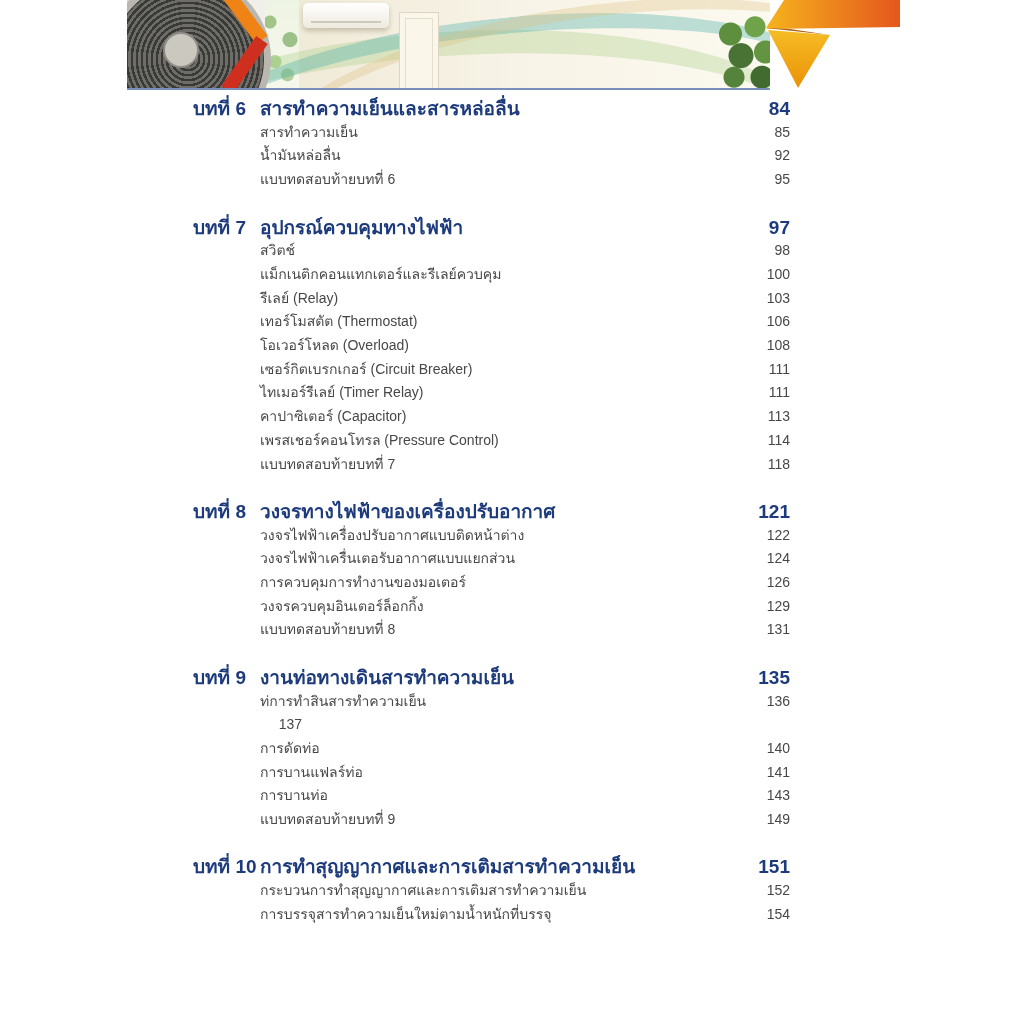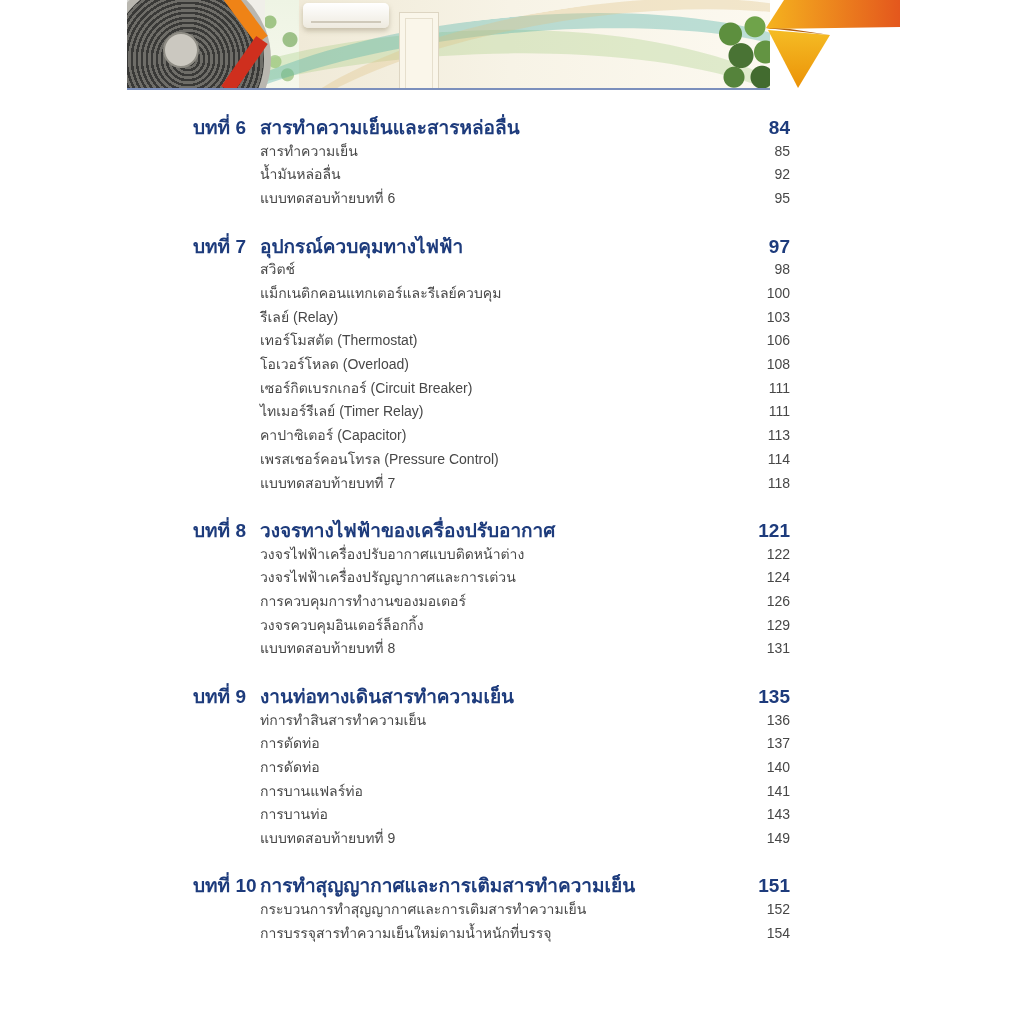--- a/index.html
+++ b/index.html
@@ -52,21 +52,21 @@
     background:
       radial-gradient(circle at 25% 25%,#5d8f3e 0 11px,transparent 12px),
       radial-gradient(circle at 60% 15%,#6fa34a 0 10px,transparent 11px),
       radial-gradient(circle at 40% 55%,#497334 0 12px,transparent 13px),
       radial-gradient(circle at 75% 50%,#639442 0 11px,transparent 12px),
       radial-gradient(circle at 30% 85%,#55833b 0 10px,transparent 11px),
       radial-gradient(circle at 70% 85%,#426b2f 0 11px,transparent 12px);}
   .chevron-svg{position:absolute;left:88px;top:0;width:60px;height:92px;}
   .arrow-svg{position:absolute;left:756px;top:0;width:150px;height:92px;}
   
-  .toc{position:absolute;left:193px;top:116px;width:597px;}
+  .toc{position:absolute;left:193px;top:97px;width:597px;}
   .block{margin-bottom:23.7px;}
   .row{display:flex;align-items:baseline;line-height:23.7px;}
   .lbl{flex:none;width:67px;white-space:nowrap;}
   .ttl{flex:1;white-space:nowrap;}
   .pg{flex:none;min-width:42px;text-align:right;}
   .chapter-row{font-size:19px;font-weight:bold;color:var(--chapter-text,#1d3b7c);}
   .item-row{font-size:14px;color:var(--item-text,#474747);}
 </style>
 </head>
 <body>
@@ -213,21 +213,21 @@
     </div>
     <div>
   <div class="row item-row">
     <span class="lbl"></span>
     <span class="ttl">วงจรไฟฟ้าเครื่องปรับอากาศแบบติดหน้าต่าง</span>
     <span class="pg">122</span>
   </div>
 
   <div class="row item-row">
     <span class="lbl"></span>
-    <span class="ttl">วงจรไฟฟ้าเครื่องปรัญญากาศและการเต่วน</span>
+    <span class="ttl">วงจรไฟฟ้าเครื่นเตอรับอากาศแบบแยกส่วน</span>
     <span class="pg">124</span>
   </div>
 
   <div class="row item-row">
     <span class="lbl"></span>
     <span class="ttl">การควบคุมการทำงานของมอเตอร์</span>
     <span class="pg">126</span>
   </div>
 
   <div class="row item-row">
@@ -252,21 +252,20 @@
     </div>
     <div>
   <div class="row item-row">
     <span class="lbl"></span>
     <span class="ttl">ท่การทำสินสารทำความเย็น</span>
     <span class="pg">136</span>
   </div>
 
   <div class="row item-row">
     <span class="lbl"></span>
-    <span class="ttl">การตัดท่อ</span>
     <span class="pg">137</span>
   </div>
 
   <div class="row item-row">
     <span class="lbl"></span>
     <span class="ttl">การดัดท่อ</span>
     <span class="pg">140</span>
   </div>
 
   <div class="row item-row">

